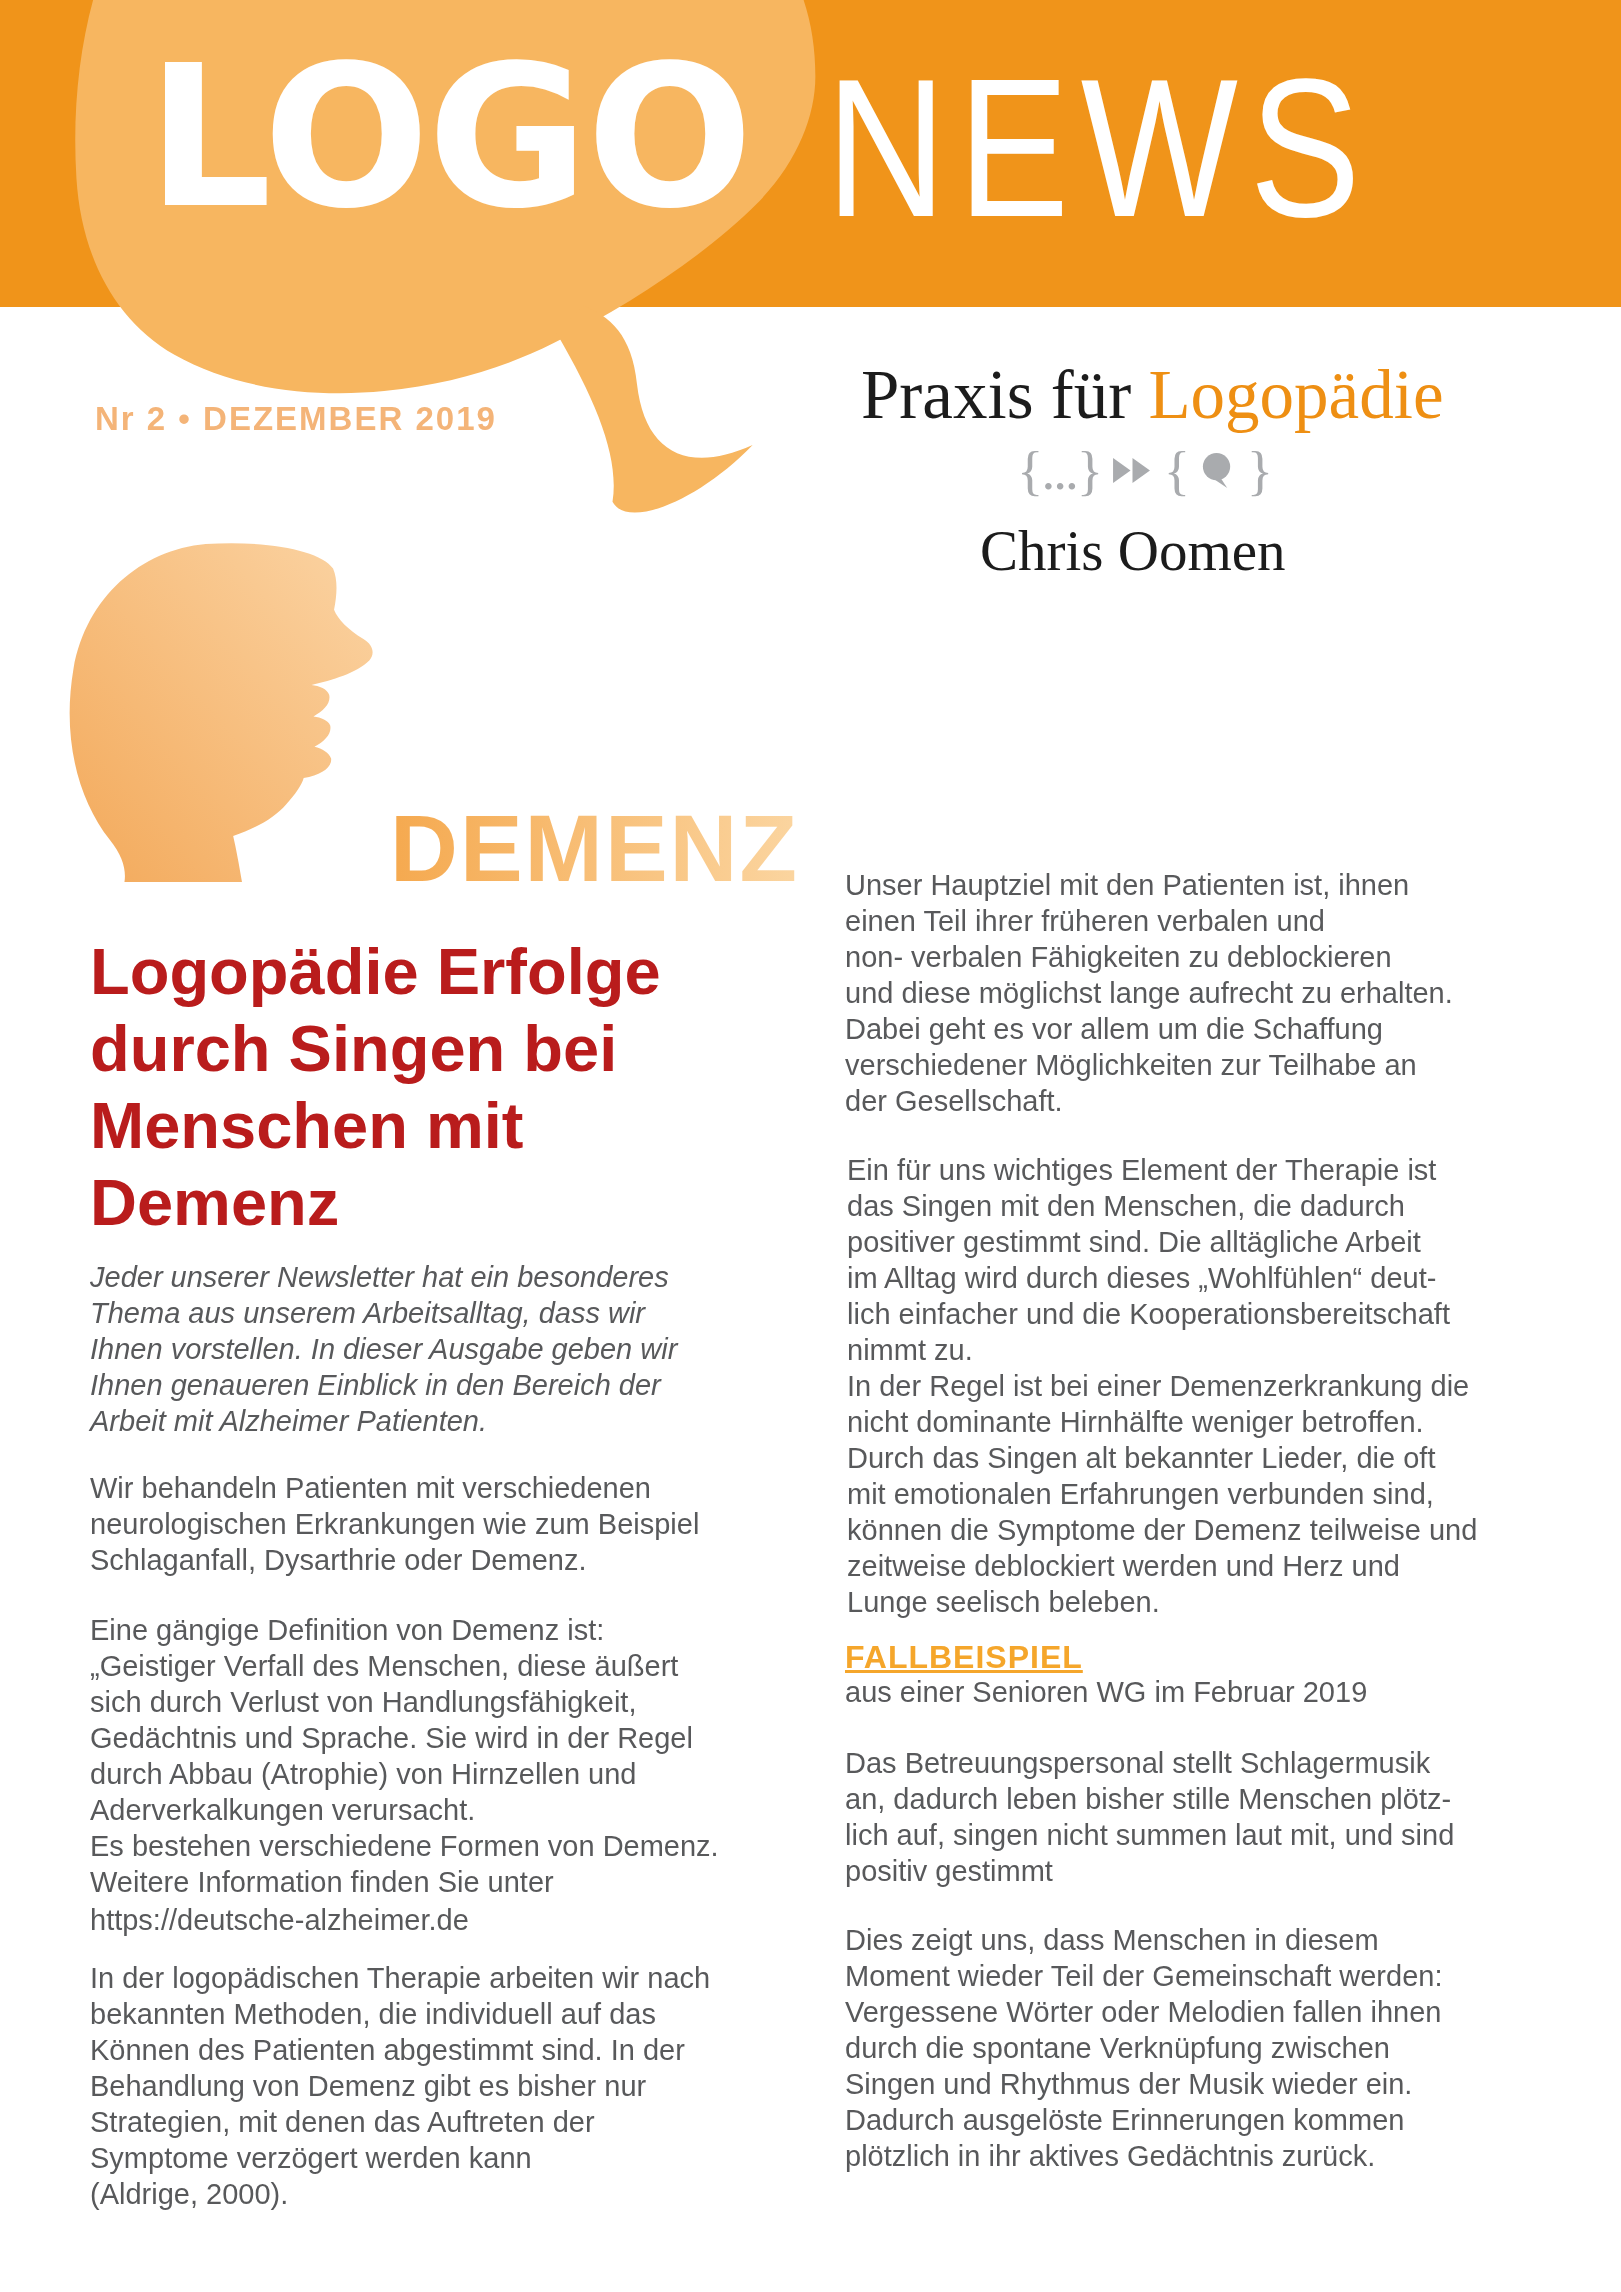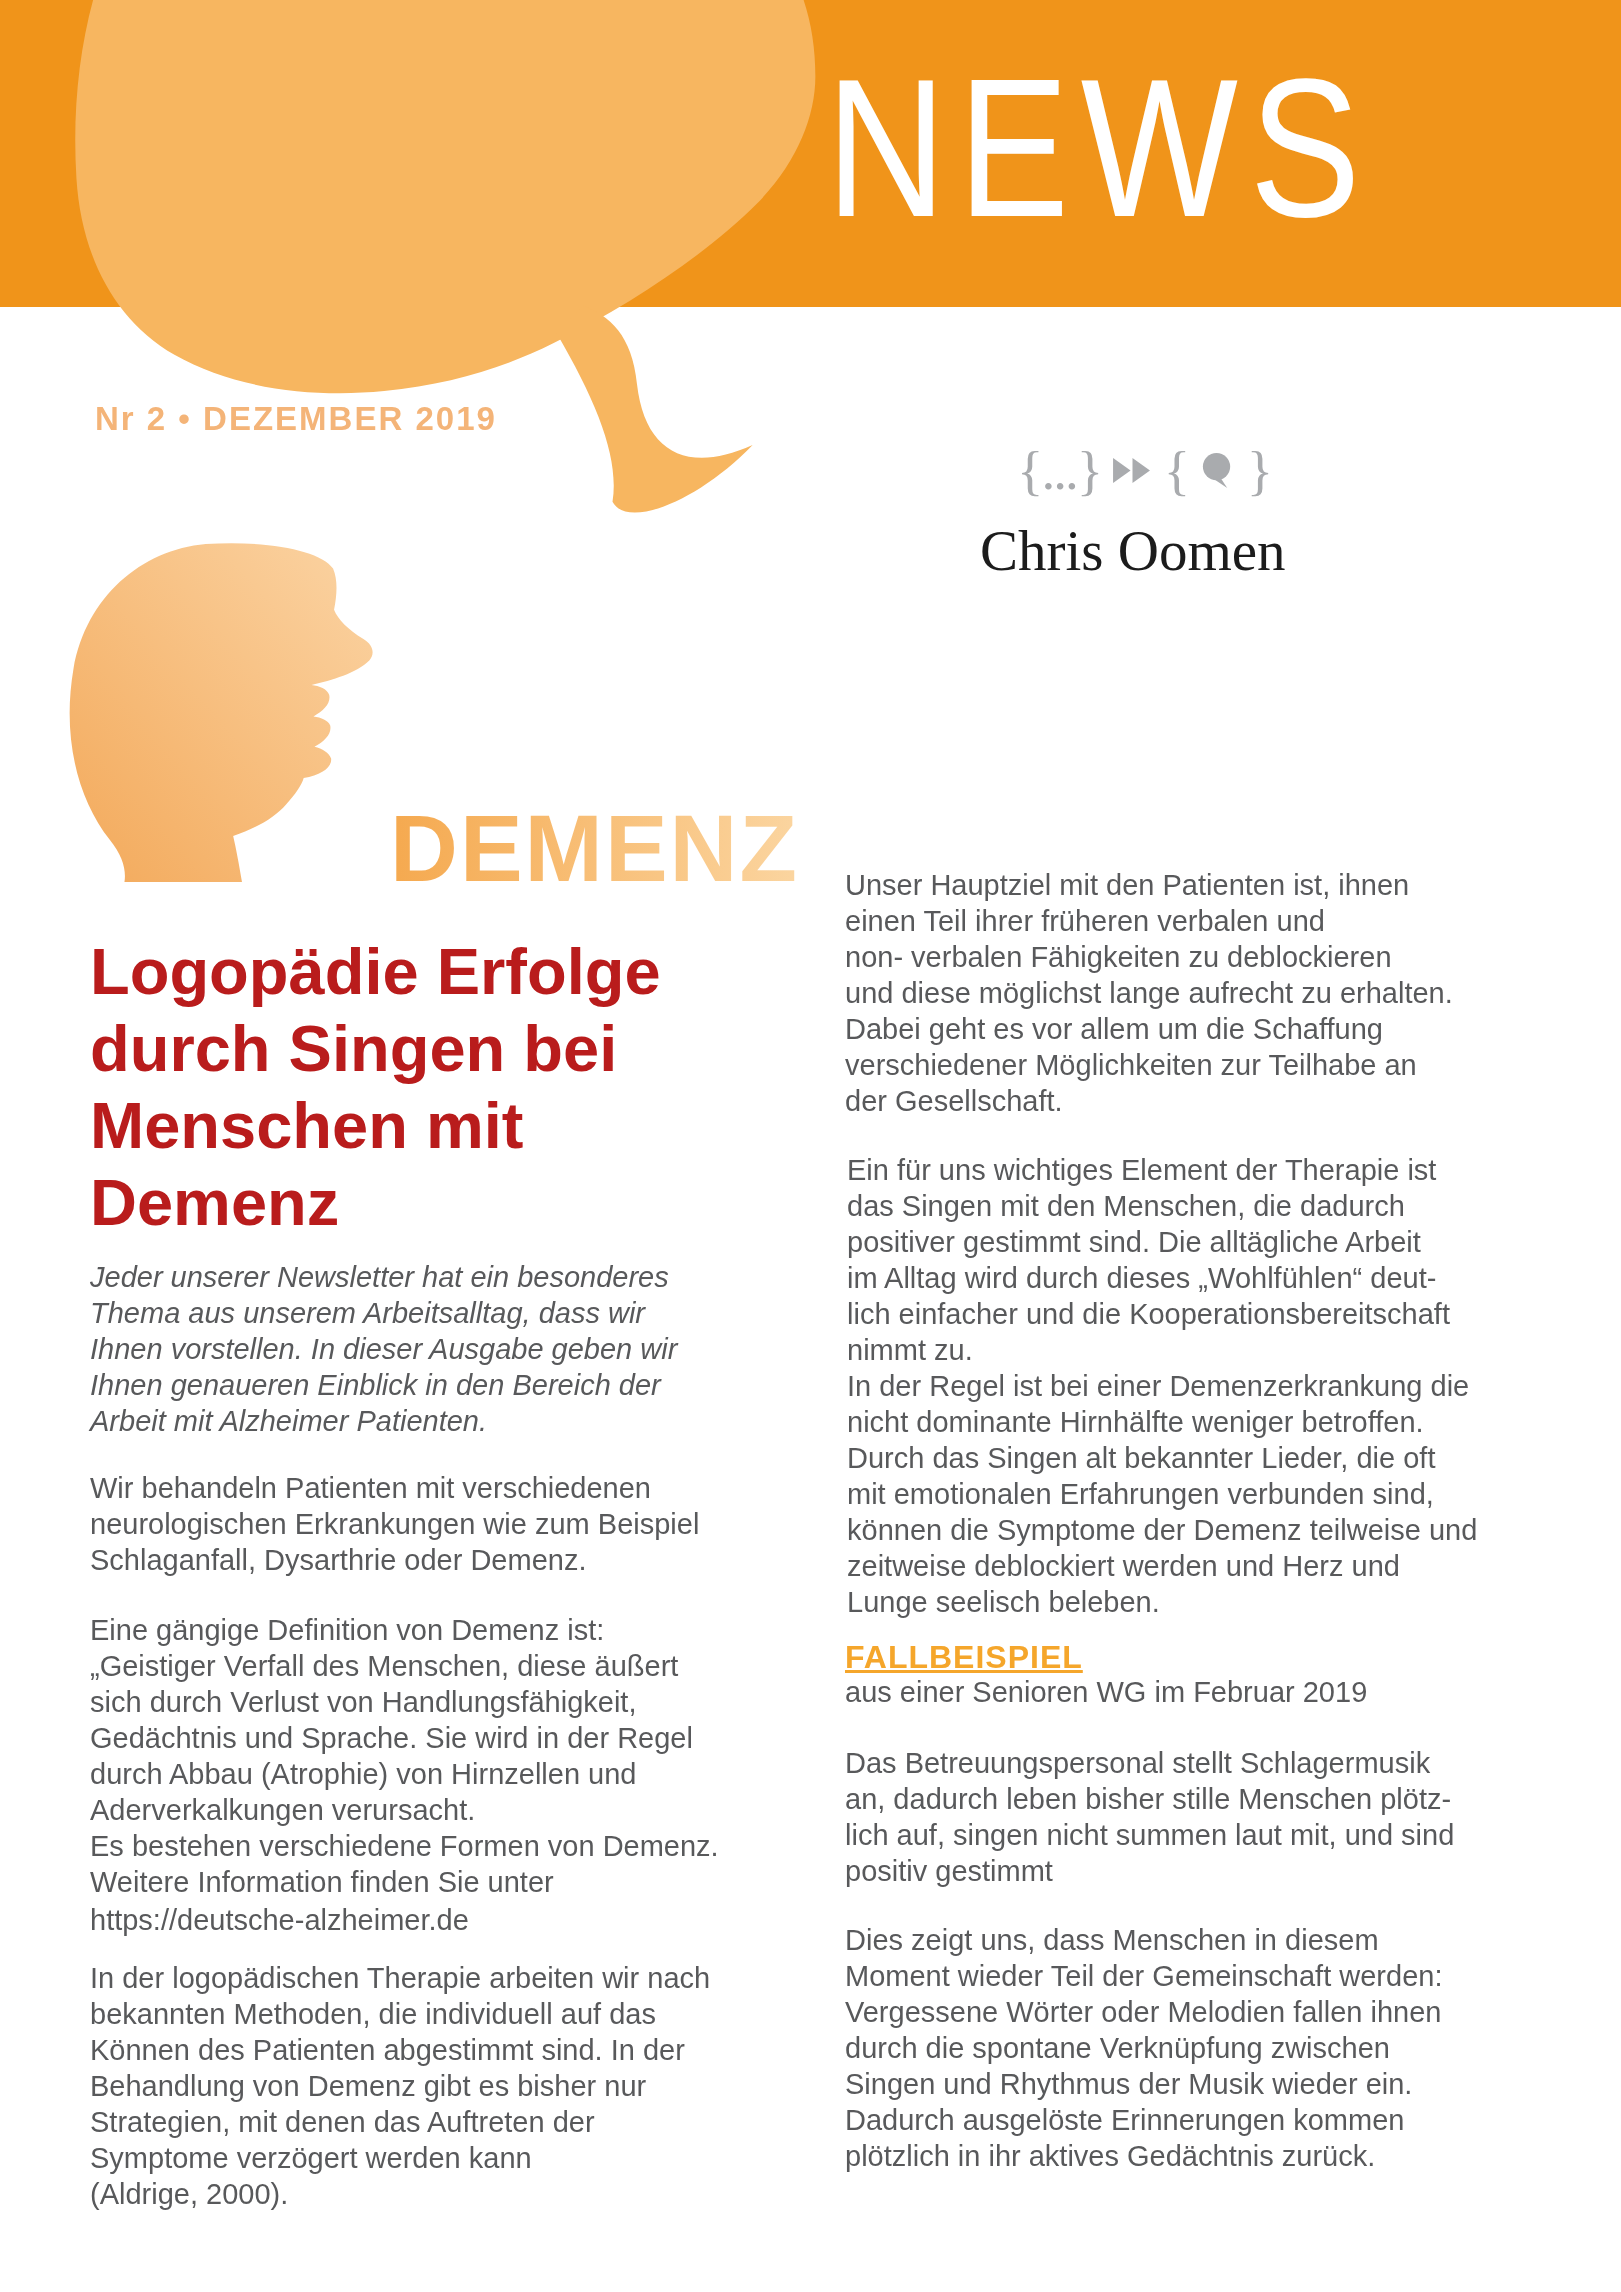--- a/index.html
+++ b/index.html
@@ -105,24 +105,28 @@
   <svg class="abs bubble-svg" viewBox="0 0 900 560" aria-hidden="true">
     <g fill="#F7B660">
       <path d="M95,0 C80,55 74,118 78,182 C83,260 116,326 178,362 C240,397 320,406 392,399
                C460,392 515,375 565,350 C645,310 722,258 772,208 C812,168 832,120 832,78
                C832,50 828,24 820,0 Z"></path>
       <path d="M568,340 C610,412 632,468 625,512 C640,540 712,512 768,454
                C702,484 658,462 650,392 C645,342 622,322 595,312 Z"></path>
     </g>
   </svg>
 
+  <div class="abs logo-text">LOGO</div>
   <div class="abs news-text">NEWS</div>
 
   <div class="abs issue-line">Nr 2 • DEZEMBER 2019</div>
 
+  <div class="abs practice-line">
+    <span>Praxis für </span><span class="orange">Logopädie</span>
+  </div>
 
   <div class="abs icon-row">
     <span class="braces">{...}</span>
     <svg width="43" height="33" viewBox="0 0 44 34" aria-hidden="true">
       <polygon points="2,4 20,17 2,30" fill="#A9ABAE"></polygon>
       <polygon points="22,4 40,17 22,30" fill="#A9ABAE"></polygon>
     </svg>
     <span class="braces">{</span>
     <svg width="39" height="39" viewBox="0 0 40 40" aria-hidden="true">
       <circle cx="19" cy="16" r="14" fill="#A9ABAE"></circle>

